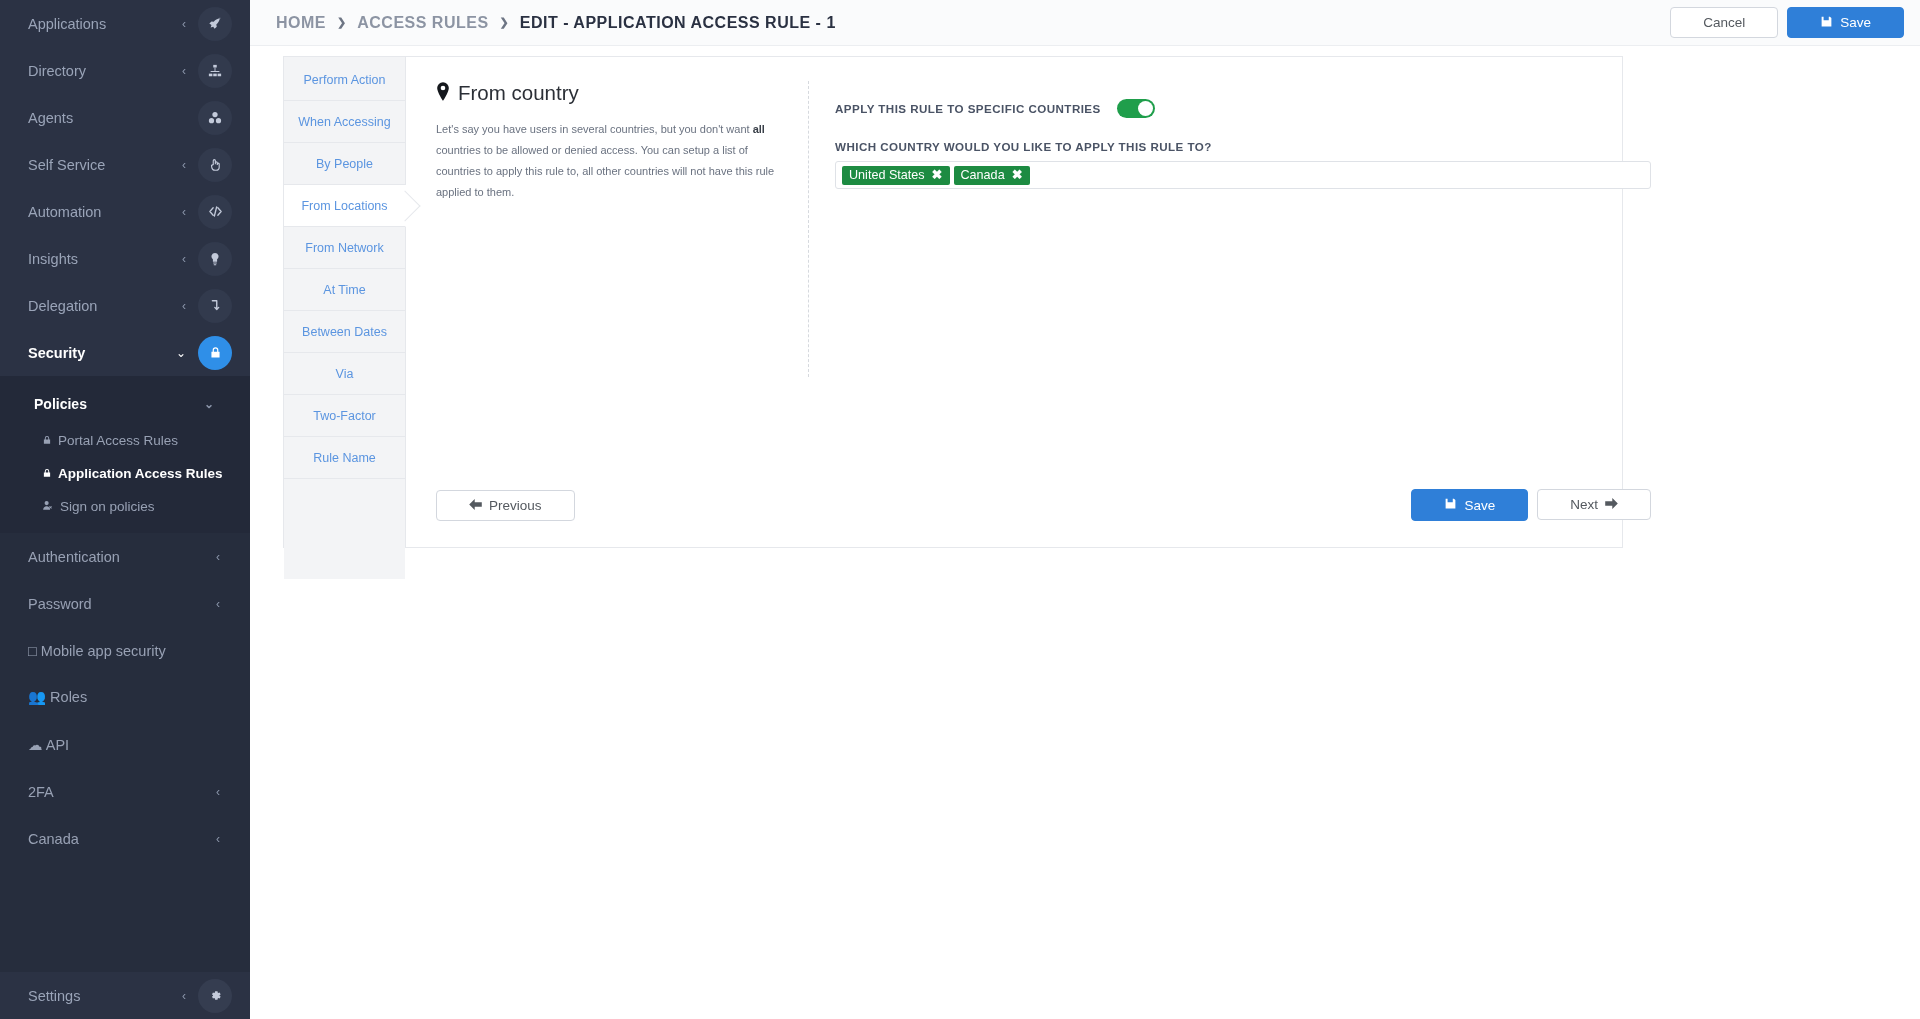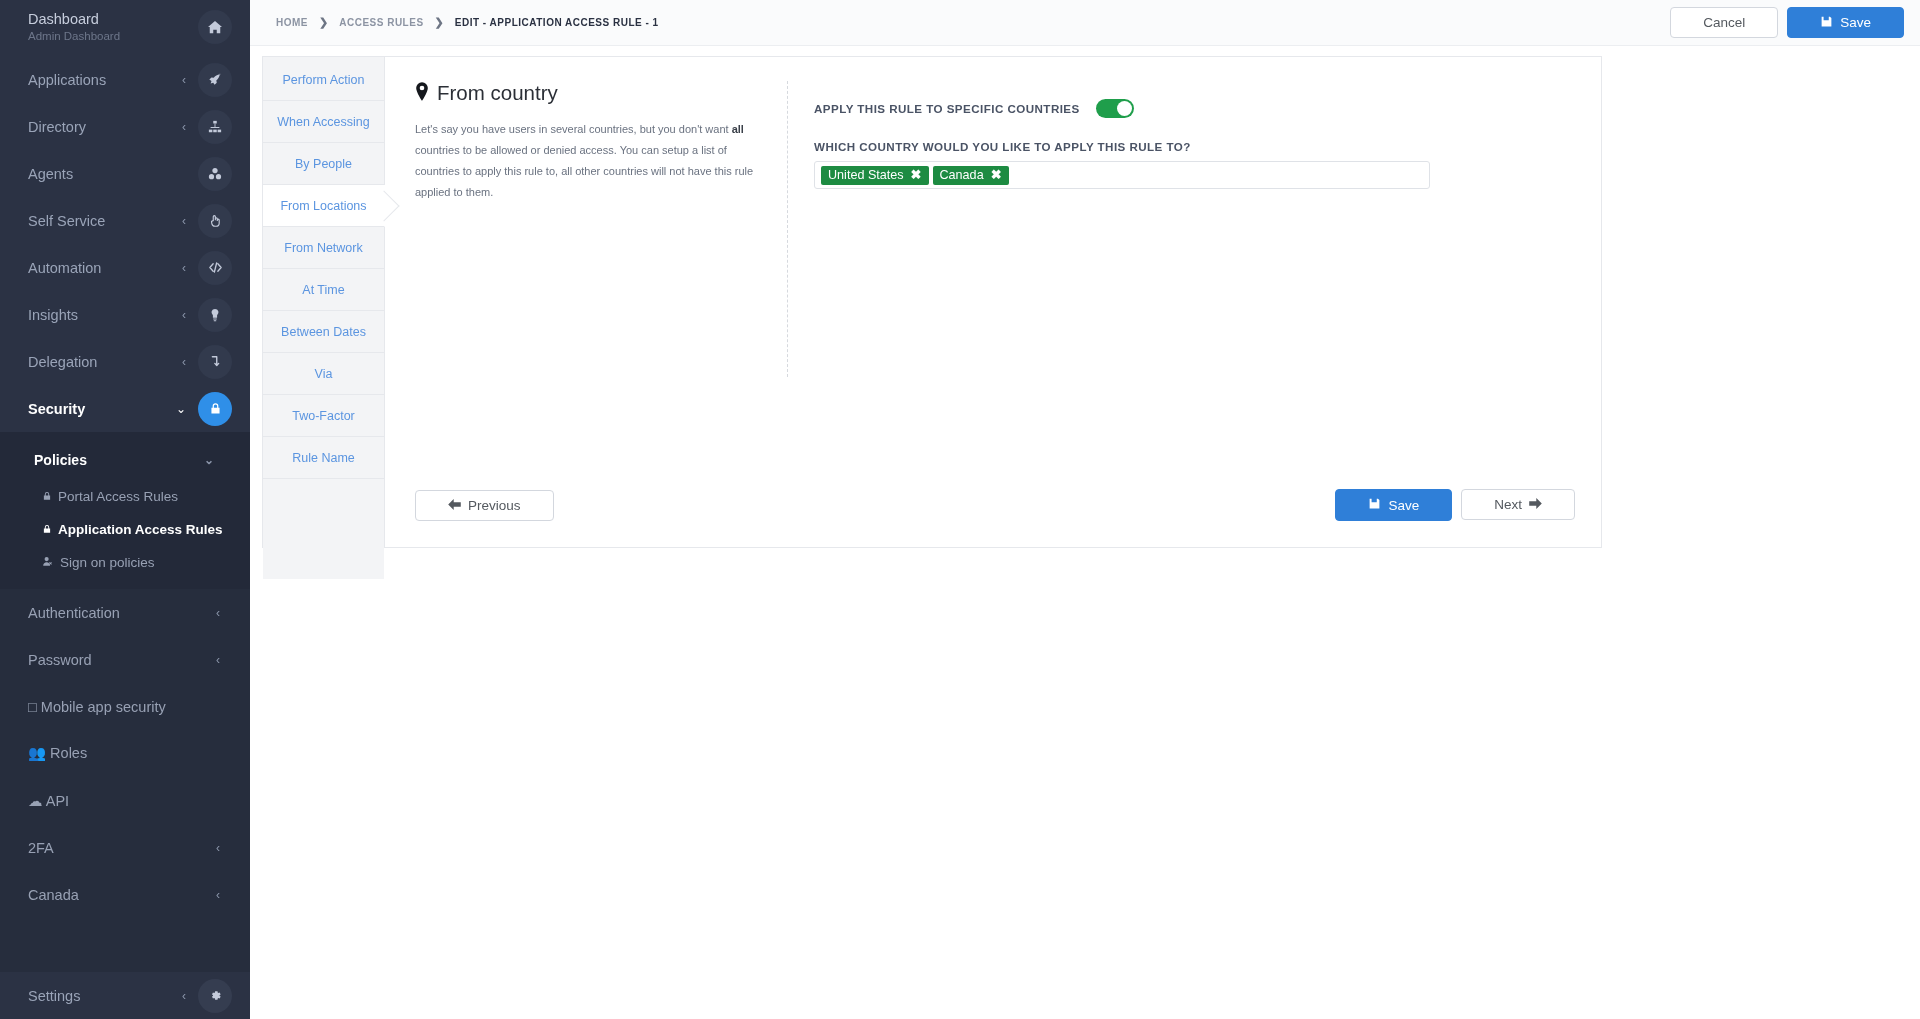--- a/index.html
+++ b/index.html
@@ -76,38 +76,38 @@
   }
   .topbar {
     height: 46px; flex: 0 0 46px;
     background: #fafbfc;
     border-bottom: 1px solid #eceef1;
     display: flex; align-items: center;
     padding: 0 16px 0 26px;
   }
   .crumbs { display: flex; align-items: center; gap: 11px; flex: 1 1 auto; }
   .crumb {
-    font-size: 10px; letter-spacing: .5px;
+    font-size: 16px; letter-spacing: .5px;
     color: #8c94a3; font-weight: bold; cursor: pointer;
   }
   .crumb.cur { color: #2a3142; cursor: default; }
   .crumb-sep { color: #6d7584; font-size: 11px; font-weight: bold; }
   .topbtns { display: flex; align-items: center; gap: 9px; }
   .btn {
     height: 31px; border-radius: 4px; border: 1px solid #d3d7de;
     background: #fff; color: #54595f;
     font-size: 13.5px; padding: 0 32px;
     display: inline-flex; align-items: center; gap: 7px;
     cursor: pointer; font-family: inherit;
   }
   .btn.primary { background: #2f7fd8; border-color: #2f7fd8; color: #fff; }
   .btn.primary2 { background: #2f7fd8; border-color: #2f7fd8; color: #fff; height: 32px; }
 
   
-  .content-wrap { padding: 10px 18px 0 12px; }
+  .content-wrap { padding: 10px 18px 0 12px; margin-left: 21px; }
   .card {
     border: 1px solid #e6e8ec;
     background: #fff;
     display: flex;
     height: 492px;
     width: 1340px;
   }
   .steps {
     width: 122px; flex: 0 0 122px;
     background: #f3f4f6;
@@ -180,21 +180,21 @@
     background: #ffffff;
   }
   .field-label2 {
     font-size: 11.6px; font-weight: bold; letter-spacing: .45px;
     color: #4a5365; margin: 22px 0 8px 0;
   }
   .tag-input {
     border: 1px solid #dfe2e7; border-radius: 3px;
     min-height: 28px; background: #fff;
     display: flex; align-items: center; gap: 4px;
-    padding: 3px 6px; width: 616px;
+    padding: 3px 6px; width: 816px;
   }
   .tag {
     background: #1d8b42; color: #ffffff;
     font-size: 12.6px; border-radius: 2px;
     padding: 2px 7px 3px 7px;
     display: inline-flex; align-items: center; gap: 7px;
   }
   .tag .x { font-size: 13px; font-weight: bold; cursor: pointer; line-height: 1; }
 
   .panel-footer {
@@ -206,31 +206,20 @@
   .floppy { display: inline-block; }
 </style>
 </head>
 <body>
 
 <div class="app">
 
   <div class="sidebar">
     <div class="side-top">
 
-      <div class="side-row side-row-dash">
-        <div class="dash-texts">
-          <span class="t1">Dashboard</span>
-          <span class="t2">Admin Dashboard</span>
-        </div>
-        <span class="circ">
-          <svg width="14" height="14" viewBox="0 0 16 16" fill="currentColor">
-              <path d="M8 1 0 8h2v7h4v-4h4v4h4V8h2z"></path>
-            </svg>
-        </span>
-      </div>
 
       <div class="side-row">
         <span class="lbl">Applications</span>
         <span class="caret">‹</span>
         <span class="circ">
           <svg width="14" height="14" viewBox="0 0 16 16" fill="currentColor">
               <path d="M14.5 1.5c-3 0-6 1.5-8 4L4 5 1.5 7.5 4 9l-1 3 3-1 1.5 2.5L10 11l-.5-2.5c2.5-2 4-5 4-8z"></path>
             </svg>
         </span>
       </div>

